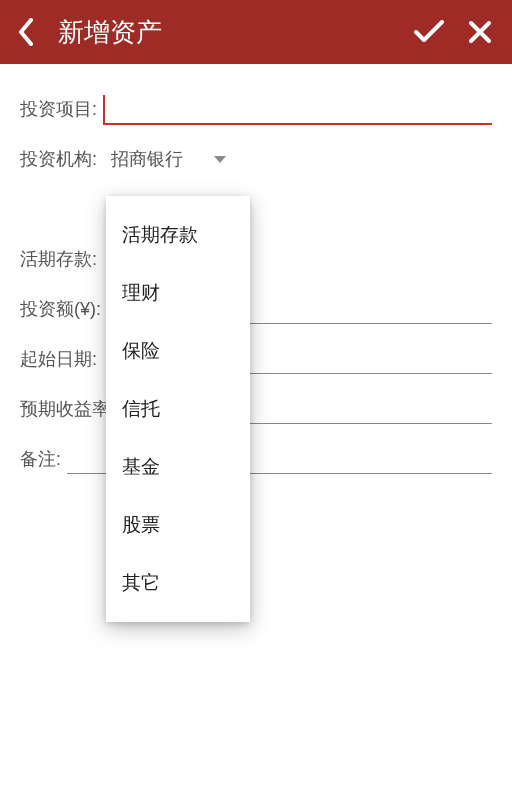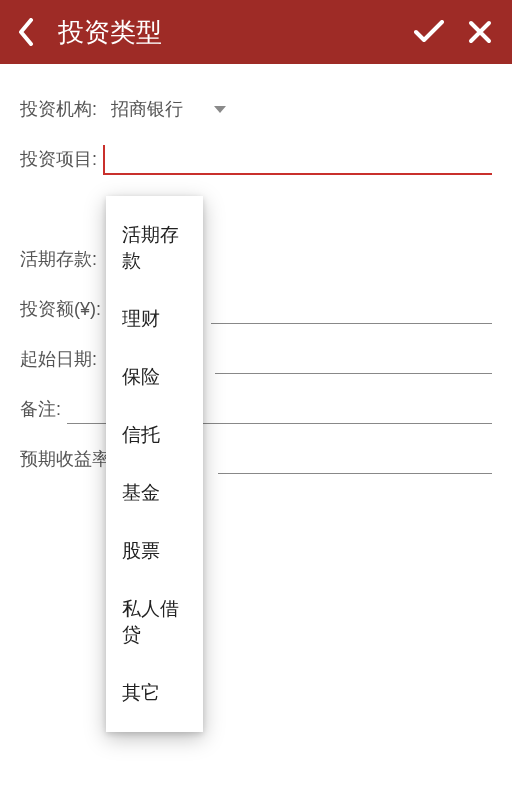--- a/index.html
+++ b/index.html
@@ -58,74 +58,74 @@
     .underline {
       flex:1;
       margin-left:6px;
       border-bottom: 1px solid #888;
       height: 30px;
     }
     .dropdown {
       position: absolute;
       left: 106px;
       top: 196px;
-      width: 97px;
+      width: 144px;
       background: #fff;
       box-shadow: 0 6px 20px rgba(0,0,0,0.25), 0 2px 6px rgba(0,0,0,0.15);
       padding: 10px 0;
       z-index: 10;
     }
     .dropdown .item {
       padding: 16px 16px;
       font-size: 19px;
       color: #222;
     }
   </style>
 </head>
 <body>
 
 <div class="header">
   <div class="back">
     <svg width="18" height="28" viewBox="0 0 18 28">
         <path d="M14 2 L4 14 L14 26" stroke="#fff" stroke-width="4" fill="none" stroke-linecap="round" stroke-linejoin="round"></path>
       </svg>
   </div>
-  <div class="title">投资类型</div>
+  <div class="title">新增资产</div>
   <div class="actions">
     <div>
       <svg width="30" height="24" viewBox="0 0 30 24">
           <path d="M2 12 L10 20 L28 2" stroke="#fff" stroke-width="4" fill="none" stroke-linecap="round" stroke-linejoin="round"></path>
         </svg>
     </div>
     <div>
       <svg width="24" height="24" viewBox="0 0 24 24">
           <path d="M3 3 L21 21 M21 3 L3 21" stroke="#fff" stroke-width="4" fill="none" stroke-linecap="round"></path>
         </svg>
     </div>
   </div>
 </div>
 
 <div class="form">
 
   <div class="row">
+    <span class="label">投资项目:</span>
+    <div class="input-wrap">
+      <div class="cursor"></div>
+      <div class="line"></div>
+    </div>
+  </div>
+
+  <div class="row">
     <span class="label">投资机构:</span>
     <span class="value">招商银行</span>
     <span class="chev">
       <svg width="14" height="10" viewBox="0 0 14 10">
           <path d="M1 1 L7 8 L13 1" fill="#8a8a8a"></path>
         </svg>
     </span>
-  </div>
-
-  <div class="row">
-    <span class="label">投资项目:</span>
-    <div class="input-wrap">
-      <div class="cursor"></div>
-      <div class="line"></div>
-    </div>
   </div>
 
   <div class="row">
     <span class="value"></span>
     <span class="chev" style="margin-left:128px">
       <svg width="14" height="10" viewBox="0 0 14 10">
           <path d="M1 1 L7 8 L13 1" fill="#8a8a8a"></path>
         </svg>
     </span>
   </div>
@@ -139,33 +139,32 @@
     <div class="underline" style="margin-left:110px"></div>
   </div>
 
 
   <div class="row">
     <span class="label">起始日期:</span>
     <div class="underline" style="margin-left:118px"></div>
   </div>
 
   <div class="row">
-    <span class="label">备注:</span>
-    <div class="underline" style="margin-left:6px"></div>
+    <span class="label">预期收益率</span>
+    <div class="underline" style="margin-left:108px"></div>
   </div>
 
   <div class="row">
-    <span class="label">预期收益率</span>
-    <div class="underline" style="margin-left:108px"></div>
+    <span class="label">备注:</span>
+    <div class="underline" style="margin-left:6px"></div>
   </div>
 
 </div>
 
 <div class="dropdown">
   <div class="item">活期存款</div>
   <div class="item">理财</div>
   <div class="item">保险</div>
   <div class="item">信托</div>
   <div class="item">基金</div>
   <div class="item">股票</div>
-  <div class="item">私人借贷</div>
   <div class="item">其它</div>
 </div>
 
 </body></html>

